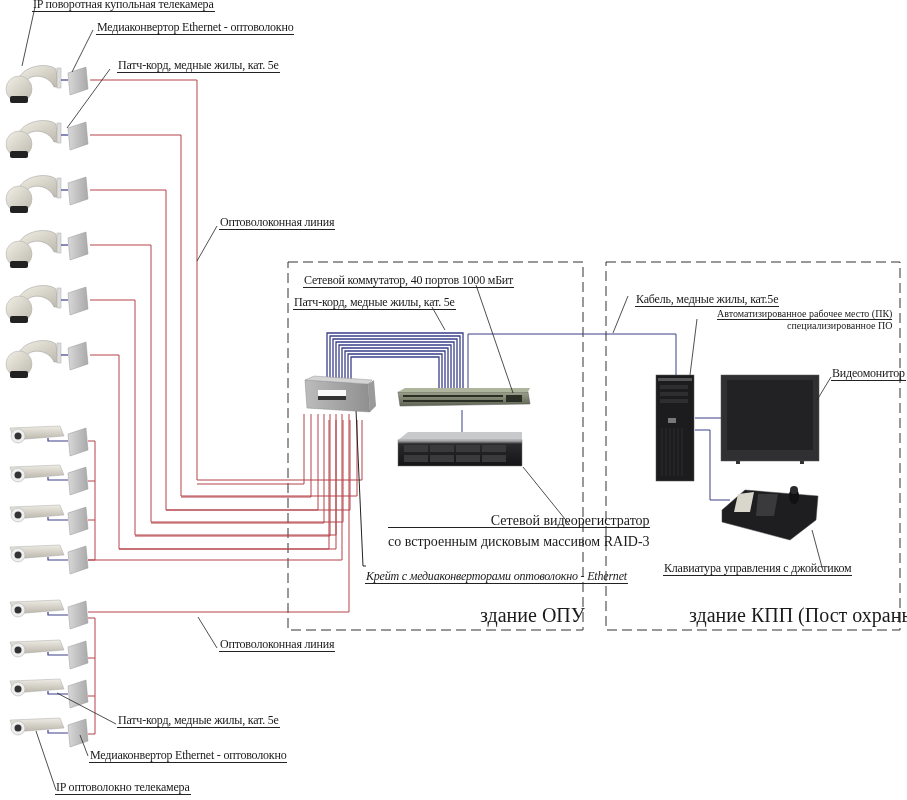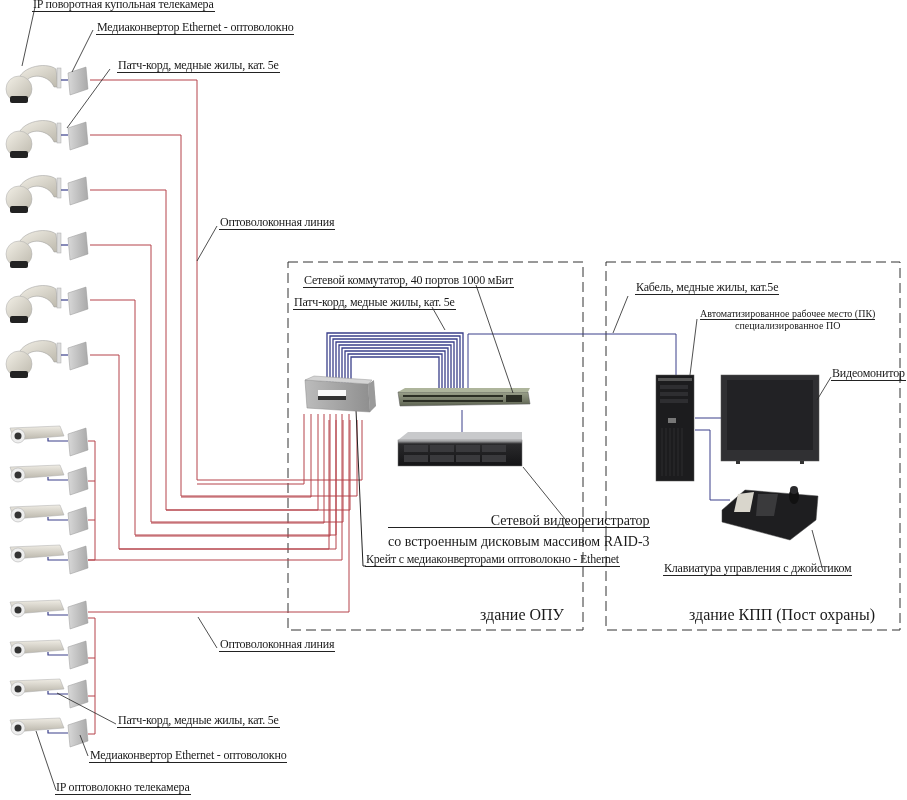--- a/index.html
+++ b/index.html
@@ -1,27 +1,27 @@
 <!DOCTYPE html>
 <html><head>
 <meta charset="utf-8">
 <style>
   html, body { margin: 0; padding: 0; background: #ffffff; }
   body { width: 907px; height: 800px; position: relative; overflow: hidden;
          font-family: "Liberation Serif", serif; color: #1a1a1a; }
   #diagram { position: absolute; left: 0; top: 0; width: 907px; height: 800px; }
   .lbl { position: absolute; font-size: 12px; line-height: 11px; white-space: nowrap;
          border-bottom: 1px solid #222; padding: 0 1px 1px 1px; letter-spacing: -0.2px; }
-  .zone { position: absolute; font-size: 16px; line-height: 22px; white-space: nowrap; }
+  .zone { position: absolute; font-size: 20px; line-height: 22px; white-space: nowrap; }
   .lbl2 { position: absolute; font-size: 14px; line-height: 12px; text-align: right; white-space: nowrap; }
   .lbl2 .l1 { display:block; }
   .lbl2 .l2 { display:block; border-top: 1px solid #222; padding-top:8px; }
-  .lblc { position:absolute; font-size:10px; line-height:11px; text-align:center; white-space:nowrap; }
+  .lblc { position:absolute; font-size:10px; line-height:11px; text-align:center; white-space:nowrap;margin-left:17px; }
   .lblc .l1 { display:block; border-bottom:1px solid #222; }
-  .lblc .l2 { display:block; }
+  .lblc .l2 { display:block;text-align:right; }
 </style>
 </head>
 <body>
 
 <svg id="diagram" width="907" height="800" viewBox="0 0 907 800" xmlns="http://www.w3.org/2000/svg">
   <defs>
     <linearGradient id="gDome" x1="0" y1="0" x2="1" y2="1">
       <stop offset="0" stop-color="#f2efe6"></stop>
         <stop offset="1" stop-color="#bdb9ad"></stop>
     </linearGradient>
@@ -342,24 +342,24 @@
 <div class="lbl" style="left:117px;top:60px;">Патч-корд, медные жилы, кат. 5е</div>
 <div class="lbl" style="left:219px;top:217px;">Оптоволоконная линия</div>
 
 <div class="lbl" style="left:303px;top:275px;">Сетевой коммутатор, 40 портов 1000 мБит</div>
 <div class="lbl" style="left:293px;top:297px;">Патч-корд, медные жилы, кат. 5е</div>
 
 <div class="lbl2" style="left:388px;top:515px;">
   <span class="l1">Сетевой видеорегистратор</span>
   <span class="l2">со встроенным дисковым массивом RAID-3</span>
 </div>
-<div class="lbl" style="left:365px;top:554px;">Крейт с медиаконверторами оптоволокно - Ethernet</div>
+<div class="lbl" style="left:365px;top:571px;font-style:italic;">Крейт с медиаконверторами оптоволокно - Ethernet</div>
 <div class="zone" style="left:480px;top:604px;">здание ОПУ</div>
 
-<div class="lbl" style="left:635px;top:282px;">Кабель, медные жилы, кат.5е</div>
+<div class="lbl" style="left:635px;top:294px;">Кабель, медные жилы, кат.5е</div>
 <div class="lblc" style="left:700px;top:308px;">
   <span class="l1">Автоматизированное рабочее место (ПК)</span>
   <span class="l2">специализированное ПО</span>
 </div>
 <div class="lbl" style="left:831px;top:368px;">Видеомонитор</div>
 <div class="lbl" style="left:663px;top:563px;">Клавиатура управления с джойстиком</div>
 <div class="zone" style="left:689px;top:604px;">здание КПП (Пост охраны)</div>
 
 <div class="lbl" style="left:219px;top:639px;">Оптоволоконная линия</div>
 <div class="lbl" style="left:117px;top:715px;">Патч-корд, медные жилы, кат. 5е</div>

